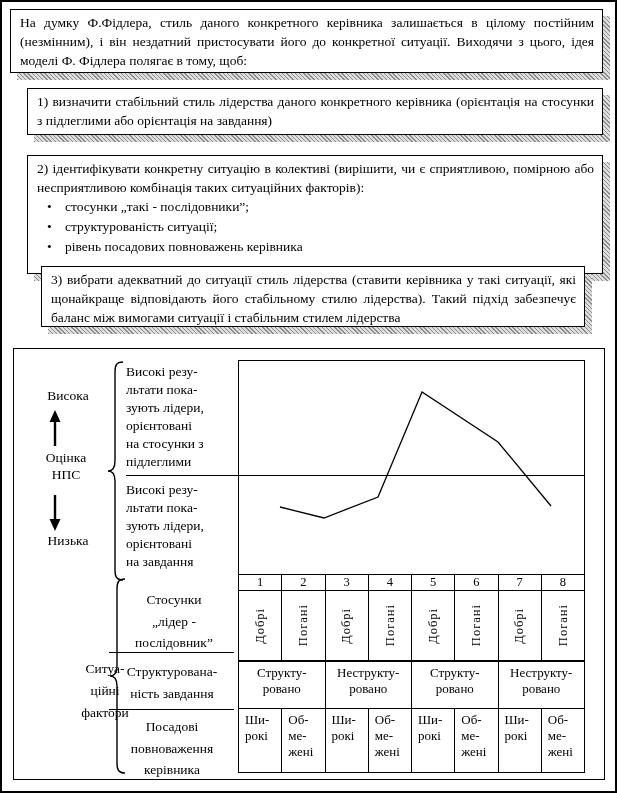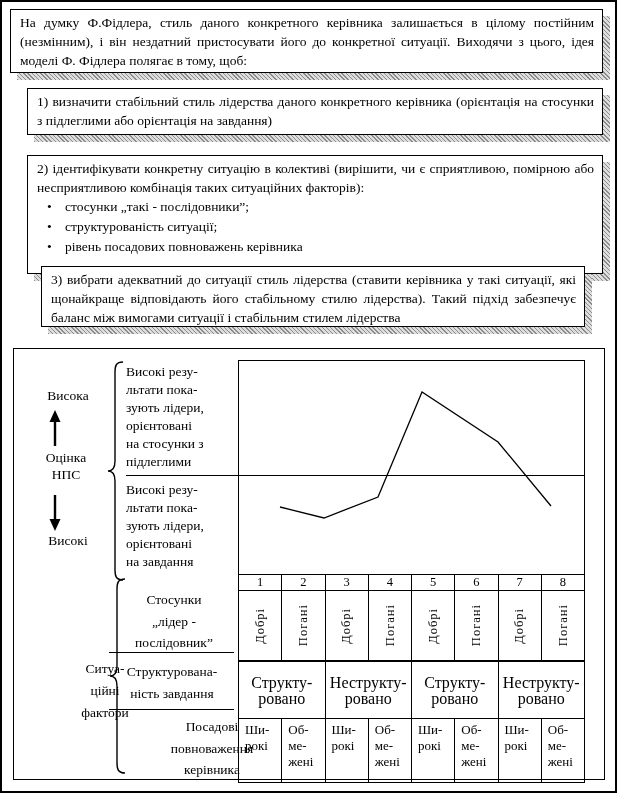--- a/index.html
+++ b/index.html
@@ -41,21 +41,21 @@
     border-collapse:collapse; table-layout:fixed;
   }
   table.octants td { border:1px solid #000; padding:0; overflow:hidden; }
   tr.num-row td { height:15px; text-align:center; font-size:12.5px; }
   tr.rel-row td { height:69px; vertical-align:middle; }
   tr.rel-row .vtext {
     writing-mode:vertical-rl; transform:rotate(180deg);
     margin:0 auto; font-size:12.5px; letter-spacing:1px; line-height:1;
   }
   tr.str-row td { height:43px; border-top:2.5px solid #000; text-align:center;
-    font-size:16px; line-height:16px; white-space:pre-line; vertical-align:top; padding-top:13px; }
+    font-size:13px; line-height:16px; white-space:pre-line; vertical-align:top; padding-top:3px; }
   tr.pow-row td { height:60px; text-align:left; font-size:13px; line-height:16px;
     white-space:pre-line; vertical-align:top; padding:3px 0 0 6px; }
   .arrow-svg { position:absolute; }
   .brace-svg { position:absolute; }
 </style>
 </head>
 <body>
 
 <div class="page">
 
@@ -99,21 +99,21 @@
     <svg class="arrow-svg" style="left:33px; top:61px;" width="16" height="36" viewBox="0 0 16 36">
       <polygon points="8,0 2.5,12 13.5,12" fill="#000"></polygon>
       <rect x="6.8" y="10" width="2.4" height="26" fill="#000"></rect>
     </svg>
     <div class="abs ctr ml" style="left:14px; top:100px; width:76px; line-height:17px;">Оцінка
 НПС</div>
     <svg class="arrow-svg" style="left:33px; top:146px;" width="16" height="36" viewBox="0 0 16 36">
       <polygon points="8,36 2.5,24 13.5,24" fill="#000"></polygon>
       <rect x="6.8" y="0" width="2.4" height="26" fill="#000"></rect>
     </svg>
-    <div class="abs ctr" style="left:16px; top:184px; width:76px;">Високі</div>
+    <div class="abs ctr" style="left:16px; top:184px; width:76px;">Низька</div>
 
     <svg class="brace-svg" style="left:92px; top:12px;" width="20" height="220" viewBox="0 0 20 220">
       <path d="M17,1 C10,1 9,5 9,11 L9,100 C9,107 7,110 2,110 C7,110 9,113 9,120 L9,209 C9,215 10,219 17,219" fill="none" stroke="#000" stroke-width="1.4"></path>
     </svg>
 
     <div class="abs ml" style="left:112px; top:14px; width:112px; line-height:18px;">Високі резу-
 льтати пока-
 зують лідери,
 орієнтовані
 на стосунки з
@@ -209,18 +209,18 @@
     <svg class="brace-svg" style="left:94px; top:229px;" width="20" height="196" viewBox="0 0 20 196">
       <path d="M17,1 C10,1 9,5 9,11 L9,88 C9,95 7,98 2,98 C7,98 9,101 9,108 L9,185 C9,191 10,195 17,195" fill="none" stroke="#000" stroke-width="1.4"></path>
     </svg>
     <div class="abs ctr ml" style="left:102px; top:240px; width:116px; line-height:21.5px;">Стосунки
 „лідер -
 послідовник”</div>
     <div class="hline" style="left:95px; top:303px; width:125px;"></div>
     <div class="abs ctr ml" style="left:96px; top:312px; width:124px; line-height:21.5px;">Структурована-
 ність завдання</div>
     <div class="hline" style="left:95px; top:360px; width:125px;"></div>
-    <div class="abs ctr ml" style="left:102px; top:367px; width:112px; line-height:21.5px;margin-left:40px;">Посадові
+    <div class="abs ctr ml" style="left:102px; top:367px; width:112px; line-height:21.5px;">Посадові
 повноваження
 керівника</div>
   </div>
 
 </div>
 
 </body></html>

